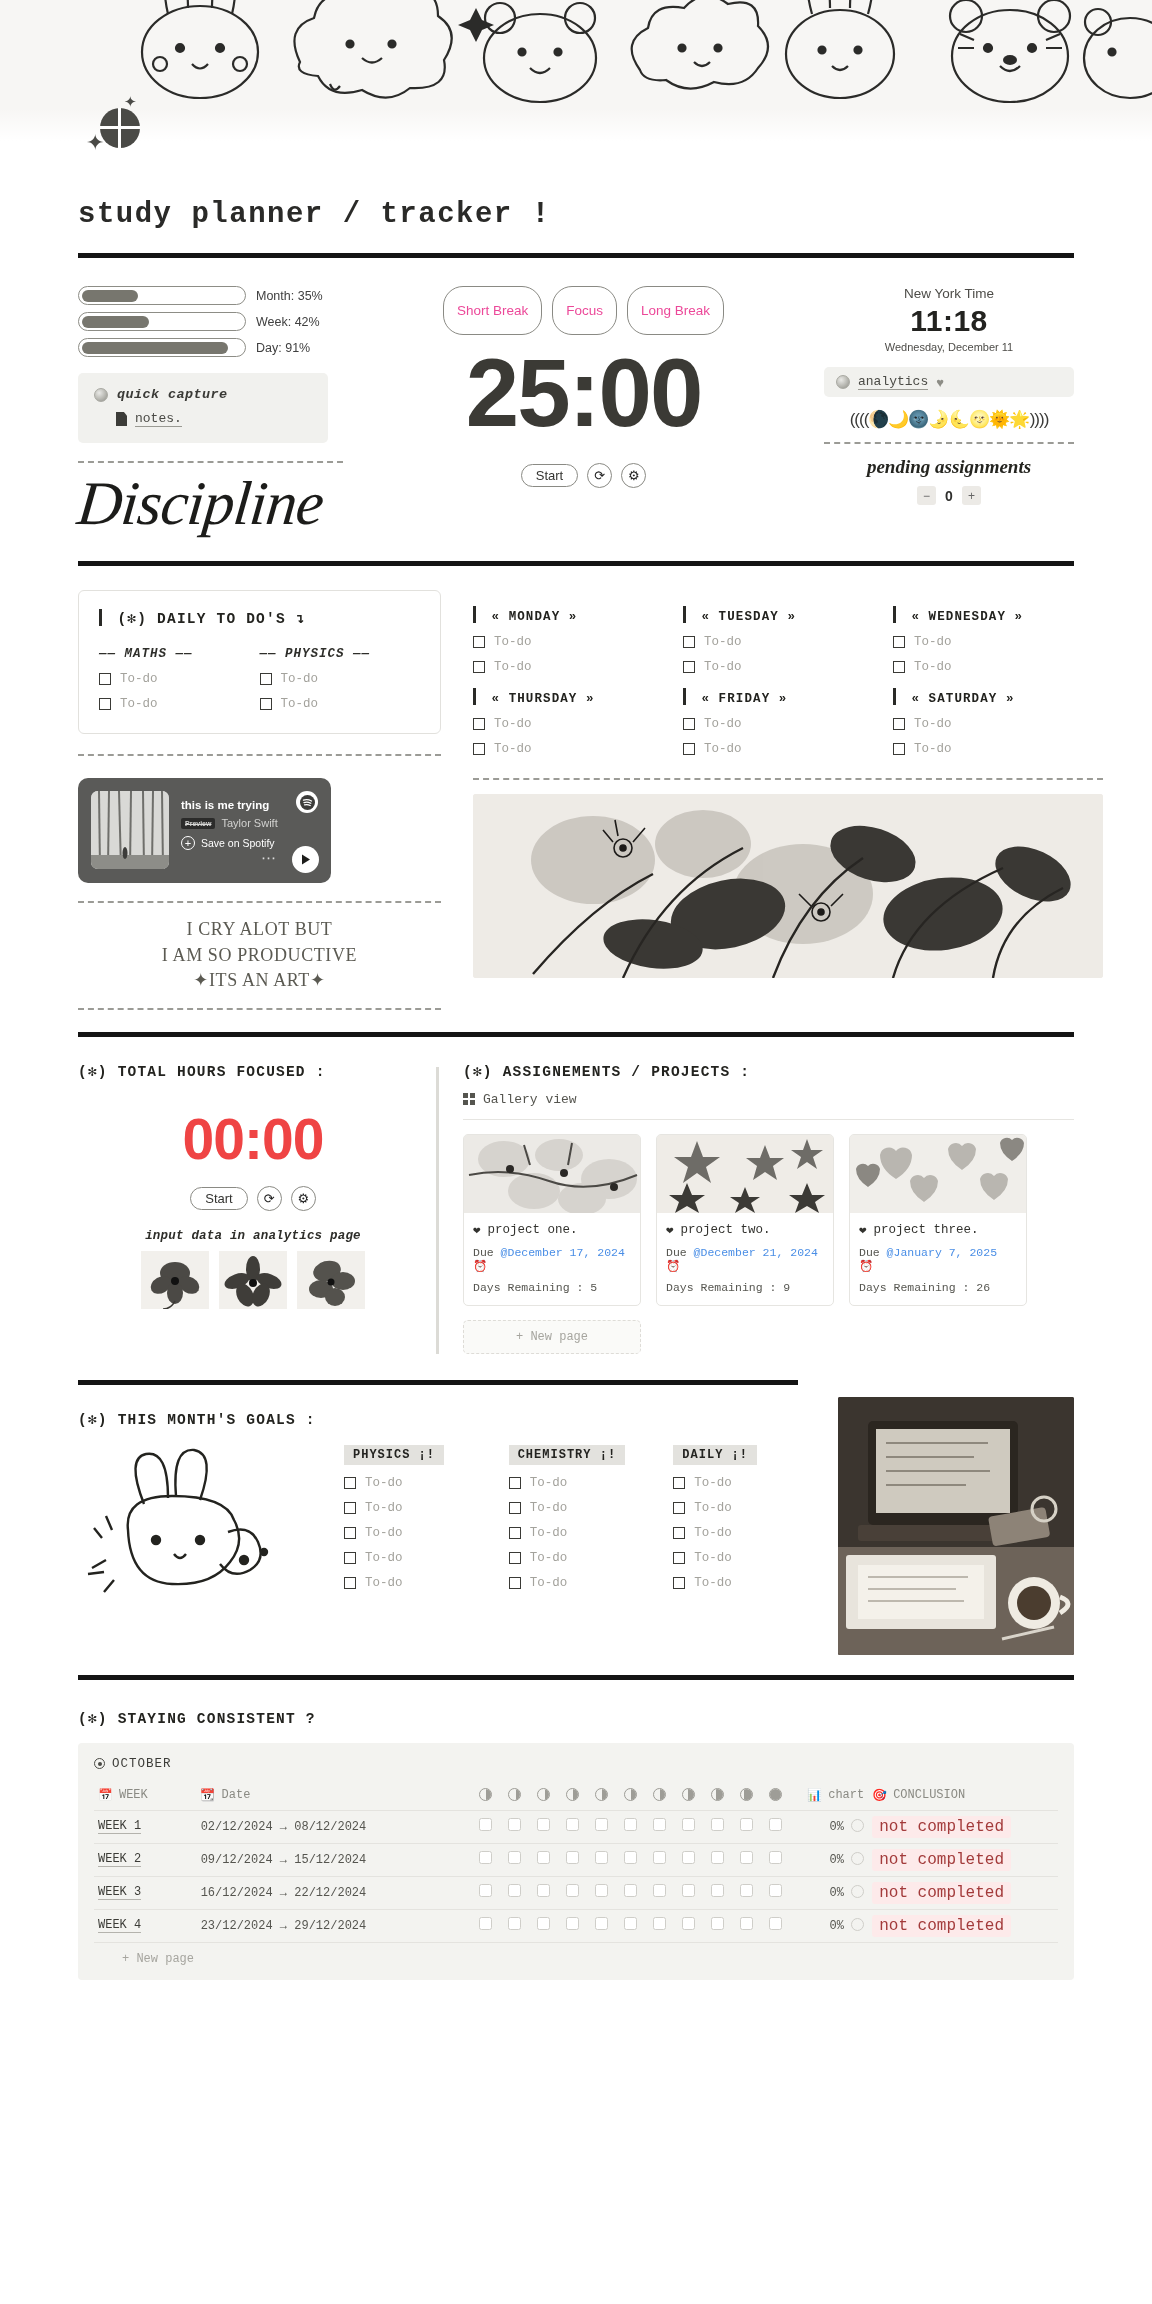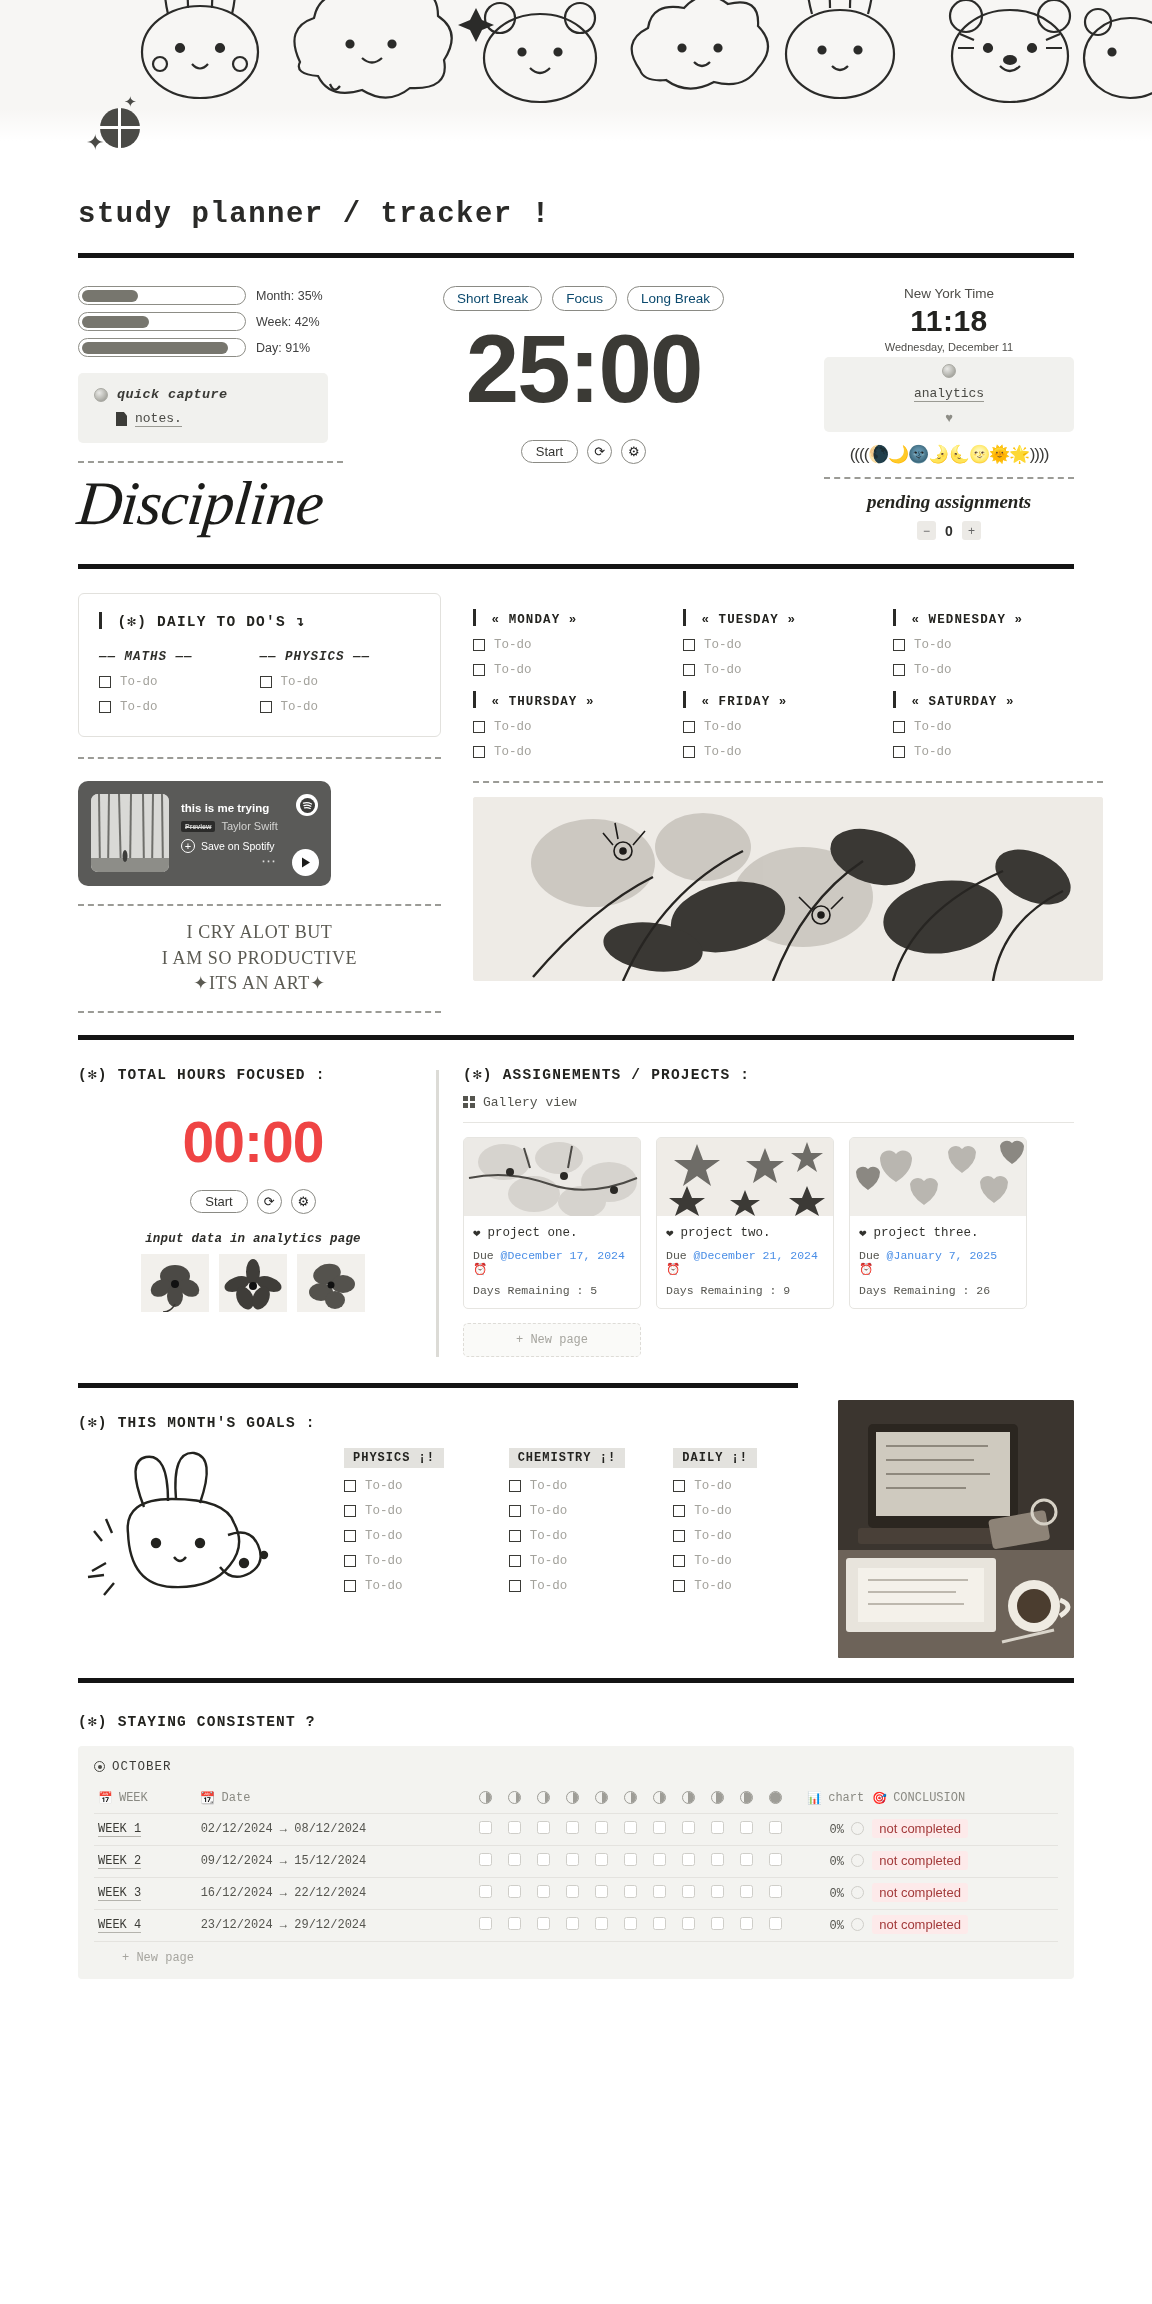--- a/index.html
+++ b/index.html
@@ -101,43 +101,43 @@
     font-family: "Liberation Serif", serif;
     font-style: italic; font-size: 62px; color:#1c1c1a;
     margin-top: 6px; letter-spacing: -1px; line-height:1.1;
     transform: skewX(-6deg);
   }
 
   
   .modes { display:flex; gap:10px; }
   .pill {
     border:1.3px solid #8a8a84; border-radius: 20px;
-    padding: 4px 13px; font-size: 13.5px; color:#0c4a6e; background:#fff;
+    padding: 16px 13px; font-size: 13.5px; color:#ec4899; background:#fff;
   }
   .timer-big {
     font-size: 96px; font-weight: bold; color:#3b3a35;
     letter-spacing: -2px; margin-top: 10px; line-height:1;
   }
   .timer-ctrls { display:flex; gap:9px; align-items:center; margin-top: 22px; }
   .btn-start {
     border:1.3px solid #8a8a84; border-radius:20px; padding: 3px 14px;
     font-size:13px; color:#343431; background:#fff;
   }
   .btn-round {
     width:25px; height:25px; border-radius:50%; border:1.3px solid #8a8a84;
     background:#fff; display:flex; align-items:center; justify-content:center;
     font-size:13px; color:#222; line-height:1;
   }
 
   .ny-label { font-size: 13.5px; color:#4d4c48; }
   .ny-time { font-size: 30px; font-weight:bold; color:#232320; margin-top:3px; letter-spacing:.5px;}
   .ny-date { font-size: 11px; color:#4d4c48; margin-top:3px; }
   .analytics {
-    margin-top: 4px; background:#f1f1ee; border-radius:5px; padding:7px 12px;
-    display:flex; align-items:center; gap:8px; width: 250px; flex-direction: column;
+    margin-top: 14px; background:#f1f1ee; border-radius:5px; padding:7px 12px;
+    display:flex; align-items:center; gap:8px; width: 250px;
   }
   .an-text {
     font-family:"Liberation Mono",monospace; font-size:13px; color:#4a4a45;
     border-bottom:1px solid #9a9a93;
   }
   .moons { margin-top:12px; font-size:17px; color:#3a3a38; letter-spacing:-1px; }
   .pending-title {
     font-family:"Liberation Serif", serif; font-weight:bold; font-style:italic;
     font-size:19px; color:#24241f; margin-top: 12px;
   }
@@ -274,21 +274,21 @@
     font-family:"Liberation Mono",monospace; font-size:12px; color:#55554f; font-weight:normal;
   }
   table.tracker-tbl th { color:#8a8a83; }
   .th-ico { display:flex; align-items:center; gap:6px; }
   .cell-week { font-size:12px; color:#3b3b36; border-bottom:1px solid #b4b3ad; display:inline-block;}
   .cell-date { color:#43433e; white-space:nowrap; }
   .ck { width:13px;height:13px;border:1px solid #cfcec9;border-radius:2.5px;background:#fff;display:inline-block;}
   .ring { width:13px;height:13px;border:1.5px solid #cfcec9;border-radius:50%;display:inline-block;vertical-align:-2px;}
   .badge-nc {
     background:#fdeaea; color:#a33b3b; padding:2px 7px; border-radius:3px;
-    font-family:Liberation Sans, sans-serif; font-size:13px; white-space:nowrap;
+    font-family:Liberation Mono, monospace; font-size:16px; white-space:nowrap;
   }
   .tr-newpage {
     font-family:"Liberation Mono",monospace; font-size:12px; color:#a6a59f;
     padding: 9px 4px 4px 28px;
   }
   .moon-th { text-align:center !important; width:26px; }
   .mphase { display:inline-block; width:13px;height:13px;border-radius:50%;
      border:1.4px solid #9e9d97; position:relative; overflow:hidden; vertical-align:-2px;}
   .mphase i { position:absolute; top:-1px; bottom:-1px; background:#9e9d97; }
 </style>

